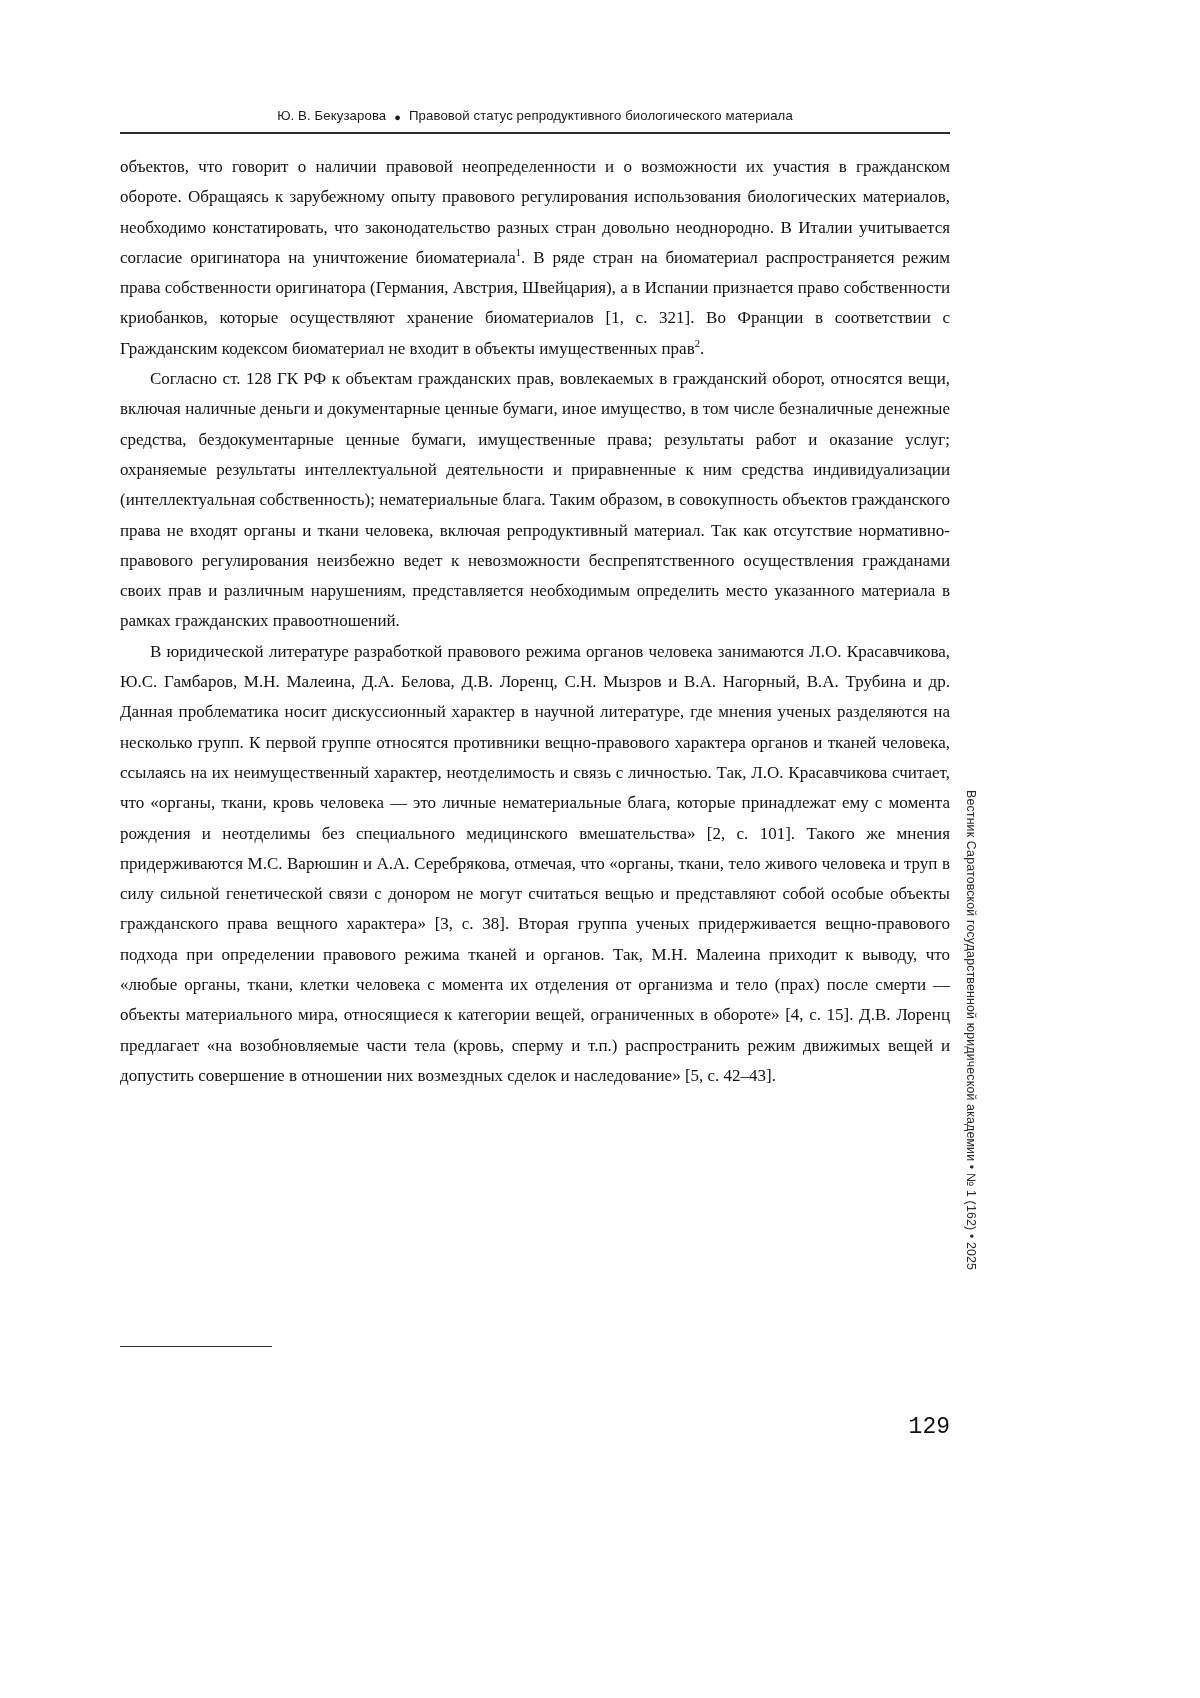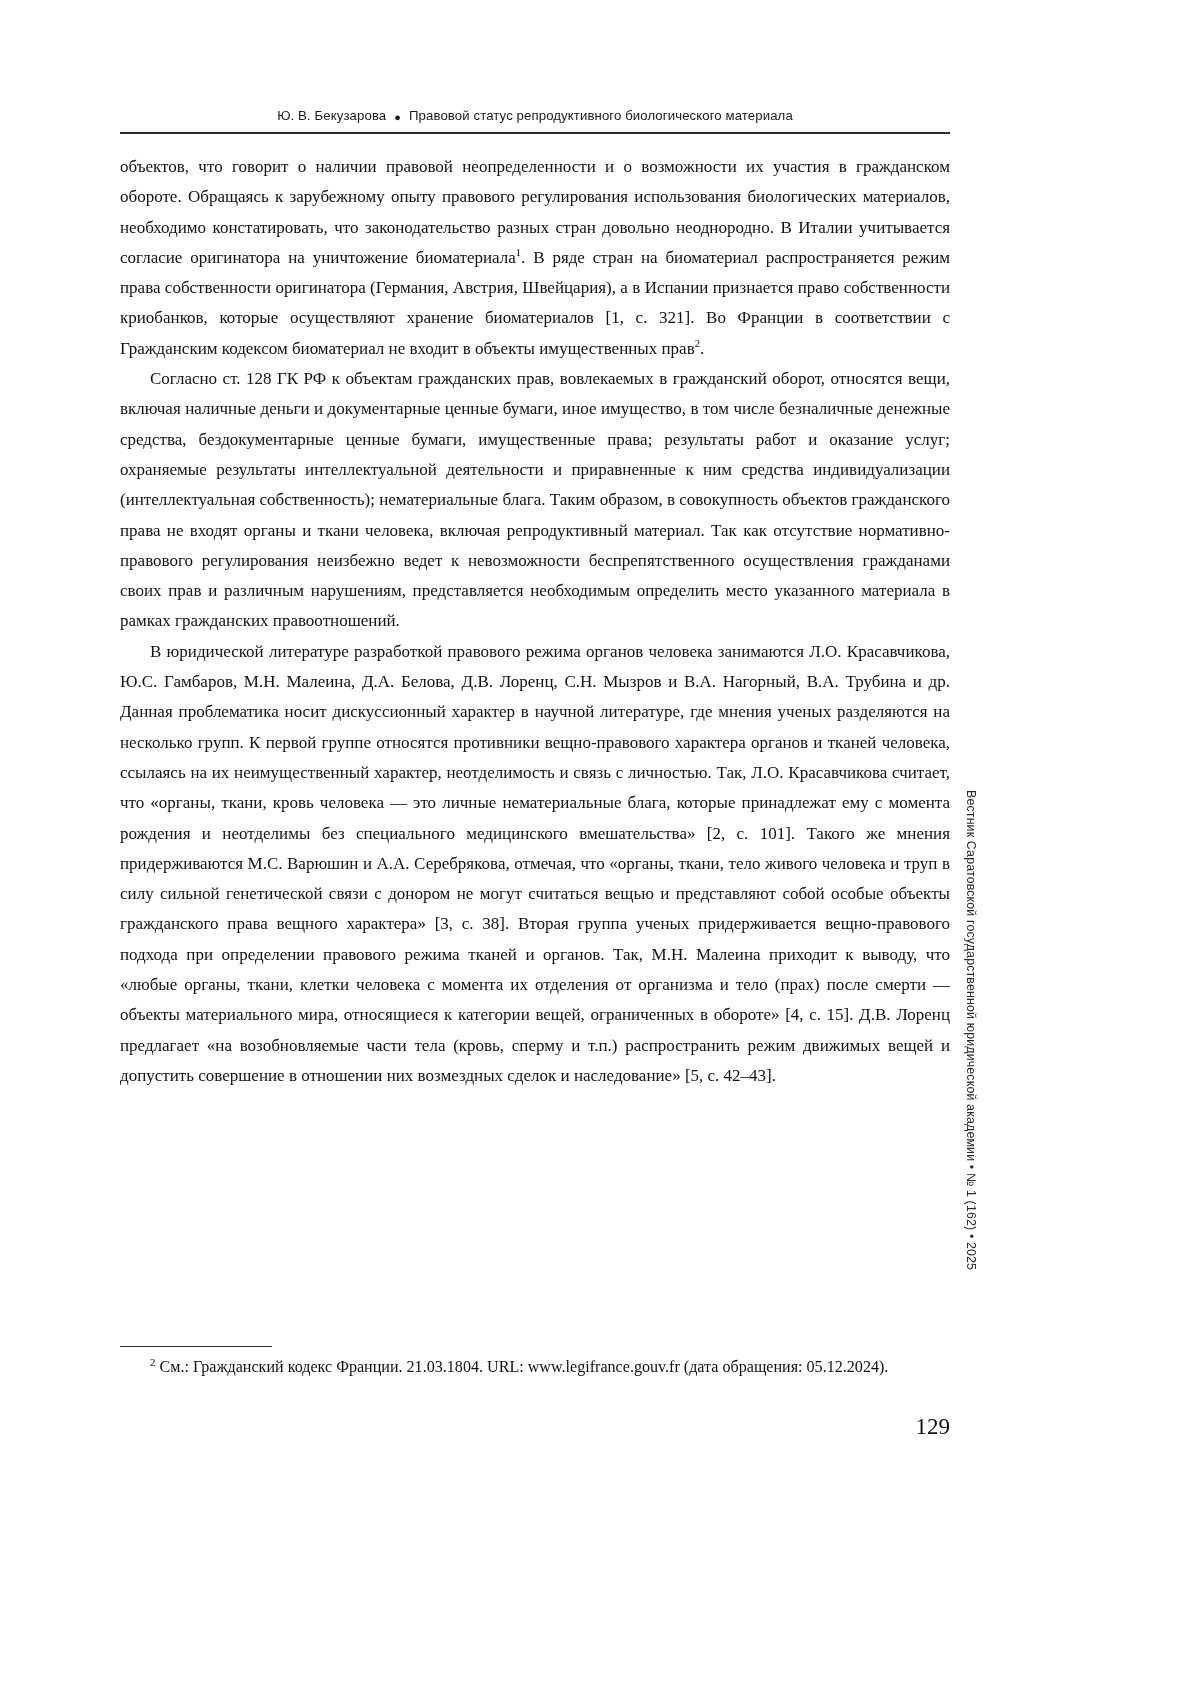--- a/index.html
+++ b/index.html
@@ -104,21 +104,21 @@
     padding-right: 4px;
   }
 
   
   .folio {
     position: absolute;
     left: 880px;
     top: 1414px;
     width: 70px;
     text-align: right;
-    font-family: Liberation Serif, serif;
+    font-family: Liberation Mono, monospace;
     font-size: 23px;
     color: #111111;
   }
 
   
   .sidetext {
     position: absolute;
     left: 978px;
     top: 790px;
     font-family: "Liberation Sans", sans-serif;
@@ -141,20 +141,19 @@
   <div class="runhead-rule"></div>
 
   <div class="content">
     <p>объектов, что говорит о наличии правовой неопределенности и о возможности их участия в гражданском обороте. Обращаясь к зарубежному опыту правового регулирования использования биологических материалов, необходимо констатировать, что законодательство разных стран довольно неоднородно. В Италии учитывается согласие оригинатора на уничтожение биоматериала<sup>1</sup>. В ряде стран на биоматериал распространяется режим права собственности оригинатора (Германия, Австрия, Швейцария), а в Испании признается право собственности криобанков, которые осуществляют хранение биоматериалов [1, с. 321]. Во Франции в соответствии с Гражданским кодексом биоматериал не входит в объекты имущественных прав<sup>2</sup>.</p>
     <p class="ind">Согласно ст. 128 ГК РФ к объектам гражданских прав, вовлекаемых в гражданский оборот, относятся вещи, включая наличные деньги и документарные ценные бумаги, иное имущество, в том числе безналичные денежные средства, бездокументарные ценные бумаги, имущественные права; результаты работ и оказание услуг; охраняемые результаты интеллектуальной деятельности и приравненные к ним средства индивидуализации (интеллектуальная собственность); нематериальные блага. Таким образом, в совокупность объектов гражданского права не входят органы и ткани человека, включая репродуктивный материал. Так как отсутствие нормативно-правового регулирования неизбежно ведет к невозможности беспрепятственного осуществления гражданами своих прав и различным нарушениям, представляется необходимым определить место указанного материала в рамках гражданских правоотношений.</p>
     <p class="ind">В юридической литературе разработкой правового режима органов человека занимаются Л.О. Красавчикова, Ю.С. Гамбаров, М.Н. Малеина, Д.А. Белова, Д.В. Лоренц, С.Н. Мызров и В.А. Нагорный, В.А. Трубина и др. Данная проблематика носит дискуссионный характер в научной литературе, где мнения ученых разделяются на несколько групп. К первой группе относятся противники вещно-правового характера органов и тканей человека, ссылаясь на их неимущественный характер, неотделимость и связь с личностью. Так, Л.О. Красавчикова считает, что «органы, ткани, кровь человека — это личные нематериальные блага, которые принадлежат ему с момента рождения и неотделимы без специального медицинского вмешательства» [2, с. 101]. Такого же мнения придерживаются М.С. Варюшин и А.А. Серебрякова, отмечая, что «органы, ткани, тело живого человека и труп в силу сильной генетической связи с донором не могут считаться вещью и представляют собой особые объекты гражданского права вещного характера» [3, с. 38]. Вторая группа ученых придерживается вещно-правового подхода при определении правового режима тканей и органов. Так, М.Н. Малеина приходит к выводу, что «любые органы, ткани, клетки человека с момента их отделения от организма и тело (прах) после смерти — объекты материального мира, относящиеся к категории вещей, ограниченных в обороте» [4, с. 15]. Д.В. Лоренц предлагает «на возобновляемые части тела (кровь, сперму и т.п.) распространить режим движимых вещей и допустить совершение в отношении них возмездных сделок и наследование» [5, с. 42–43].</p>
   </div>
 
   <div class="fn-rule"></div>
   <div class="footnotes">
-    <p><sup>2</sup><span>См.: Гражданский кодекс Франции. 21.03.1804. URL: www.legifrance.gouv.fr (дата обращения: 05.12.2024).</span></p>
   </div>
 
   <div class="folio">129</div>
 
   <div class="sidetext">Вестник Саратовской государственной юридической академии • № 1 (162) • 2025</div>
 
 </div>
 
 </body></html>

